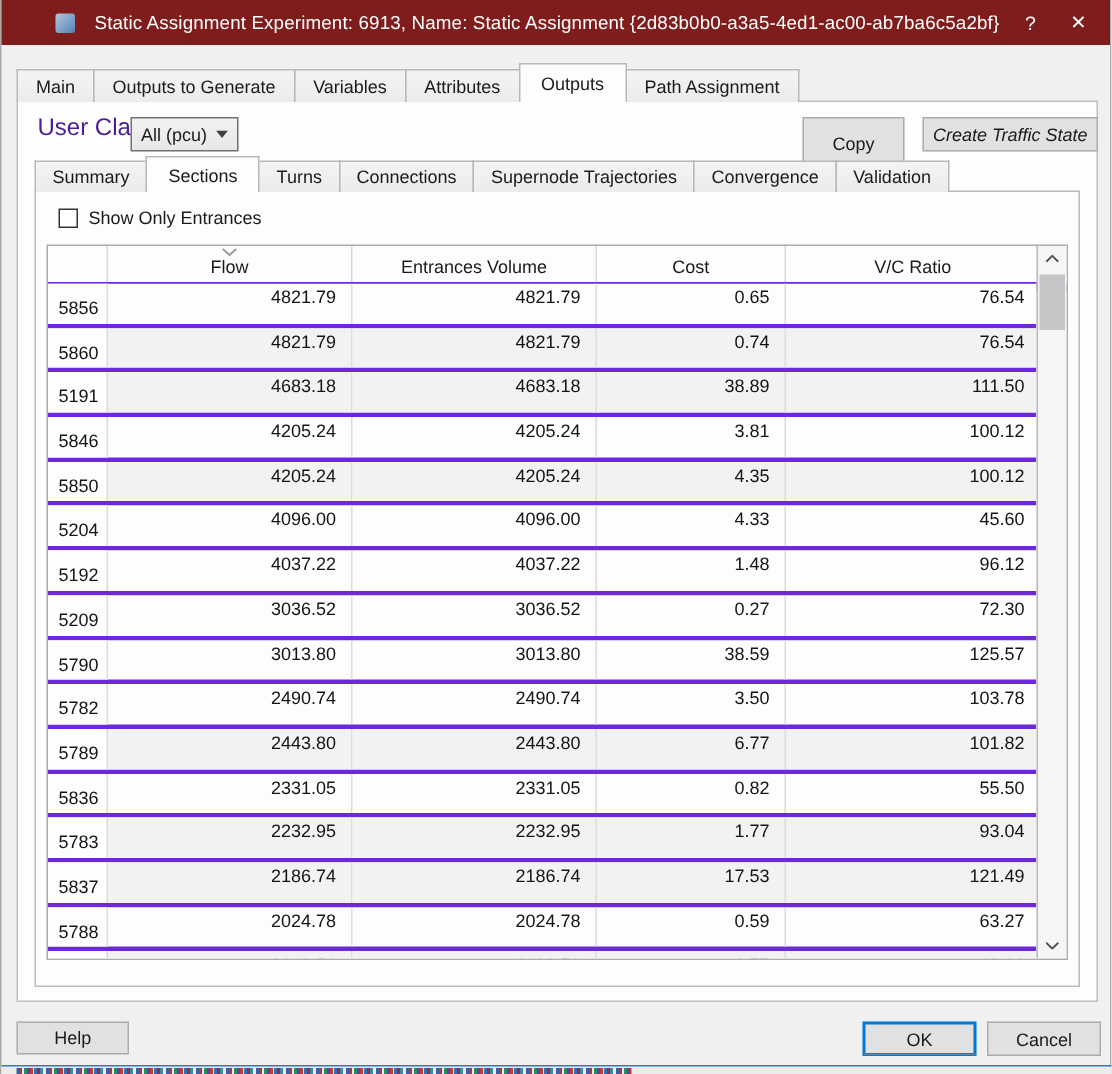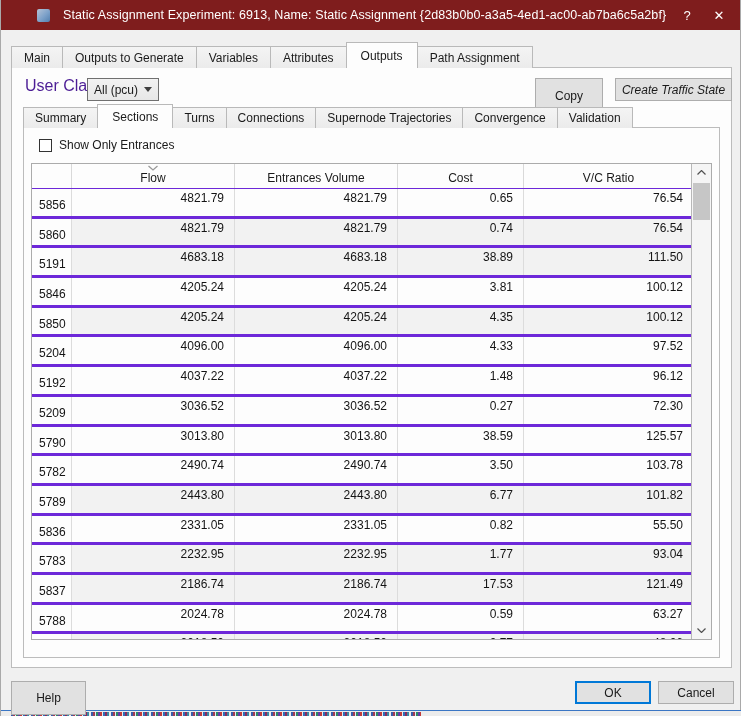--- a/index.html
+++ b/index.html
@@ -78,21 +78,21 @@
   .c-vc{width:169px;flex:0 0 169px;border-right:none;}
 
   
   .vscroll{position:absolute;top:0;right:0;width:20px;bottom:0;background:#f5f5f5;border-left:1px solid #b8b8b8;box-sizing:border-box;}
   .scroll-arrow{position:absolute;left:0;width:100%;height:17px;display:flex;align-items:center;justify-content:center;}
   .scroll-arrow.up{top:0;}
   .scroll-arrow.down{bottom:0;}
   .scroll-thumb{position:absolute;left:1px;right:1px;top:19px;height:37px;background:#c6c6c6;}
 
   
-  .btn-help{left:10px;top:681px;width:75px;height:34px;}
+  .btn-help{left:10px;top:681px;width:75px;height:22px;}
   .btn-ok{left:574px;top:681px;width:76px;height:23px;border:1px solid #0078d7;box-shadow:inset 0 0 0 1px #0078d7;}
   .btn-cancel{left:657px;top:681px;width:76px;height:23px;}
 
   
   .behind-strip{position:absolute;left:0;top:710px;width:741px;height:6px;background:#ececec;border-top:1px solid #3a76c4;}
   .behind-noise{position:absolute;left:10px;top:1px;height:4px;width:410px;
     background:repeating-linear-gradient(90deg,
       #3b5ea9 0 2px,#a23b55 2px 4px,#ececec 4px 5px,#2b8a67 5px 7px,
       #6a3ba2 7px 9px,#c23b3b 9px 11px,#ececec 11px 12px,#2f6fb8 12px 14px,
       #8a2b5e 14px 16px,#3b8aa2 16px 18px,#ececec 18px 20px);}
@@ -202,21 +202,21 @@
           <div class="cell c-flow">4205.24</div>
           <div class="cell c-av">4205.24</div>
           <div class="cell c-cost">4.35</div>
           <div class="cell c-vc">100.12</div>
         </div>
         <div class="trow">
           <div class="idcell c-id">5204</div>
           <div class="cell c-flow">4096.00</div>
           <div class="cell c-av">4096.00</div>
           <div class="cell c-cost">4.33</div>
-          <div class="cell c-vc">97.52</div>
+          <div class="cell c-vc">45.60</div>
         </div>
         <div class="trow">
           <div class="idcell c-id">5192</div>
           <div class="cell c-flow">4037.22</div>
           <div class="cell c-av">4037.22</div>
           <div class="cell c-cost">1.48</div>
           <div class="cell c-vc">96.12</div>
         </div>
         <div class="trow">
           <div class="idcell c-id">5209</div>

